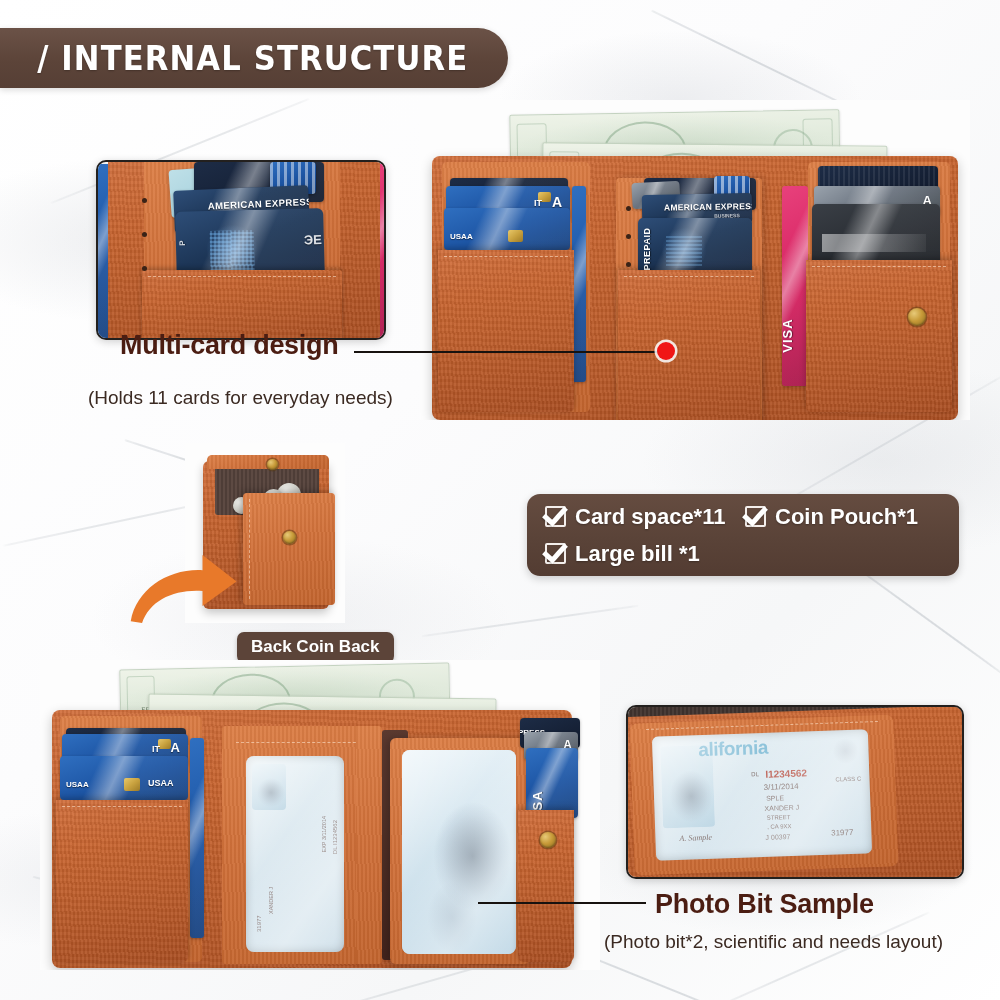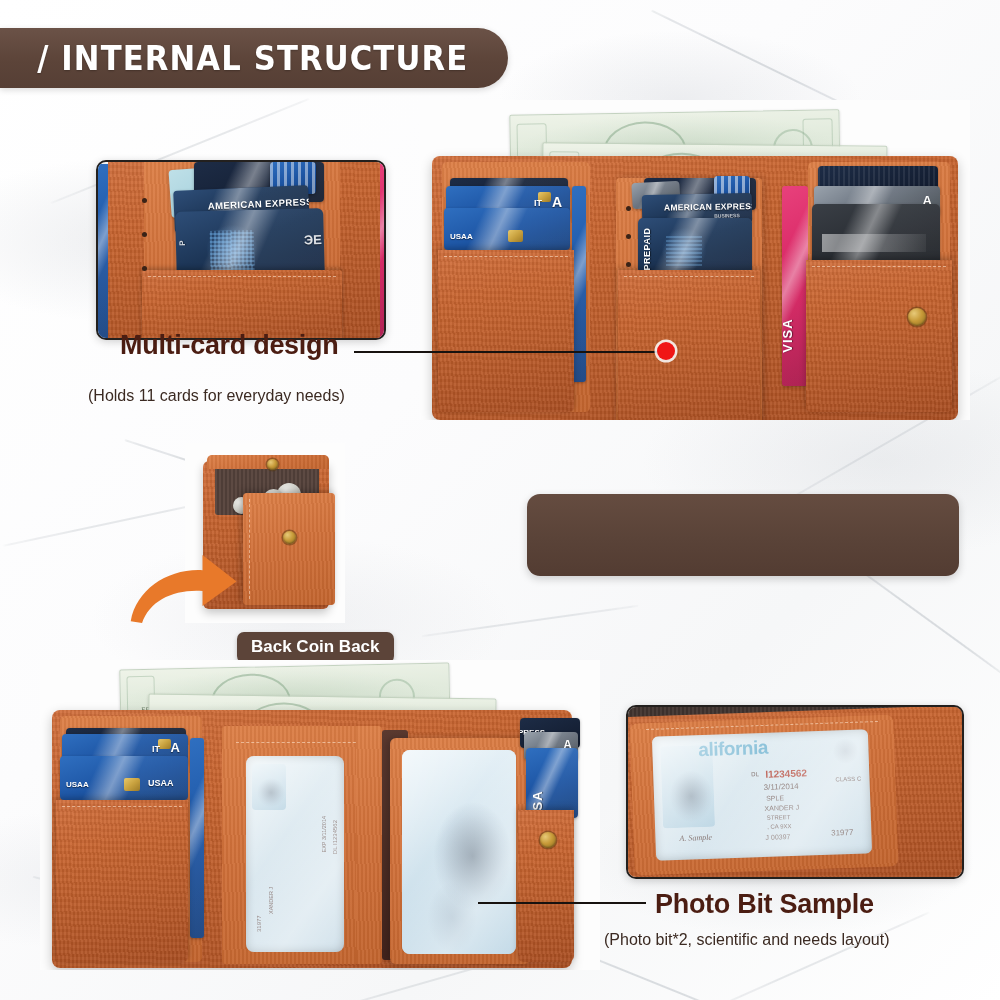--- a/index.html
+++ b/index.html
@@ -150,21 +150,21 @@
   .leader{ position:absolute; height:2px; background:#17120f; }
   .dot{
     position:absolute; width:18px; height:18px; border-radius:50%;
     background:#f01616; box-shadow:0 0 0 2.5px rgba(255,255,255,.85), 0 1px 3px rgba(0,0,0,.3);
   }
   .callout-title{
     position:absolute; color:#4b1d12; font-weight:bold; font-size:27px;
     font-family:"Liberation Sans", sans-serif; white-space:nowrap; letter-spacing:-.3px;
   }
   .callout-sub{
-    position:absolute; color:#3b2a22; font-size:16px;
+    position:absolute; color:#3b2a22; font-size:19px;
     font-family:"Liberation Sans", sans-serif; white-space:nowrap;
   }
 
   
   .pill-label{
     position:absolute; background:#5c4439; color:#fff;
     border-radius:7px; padding:5px 14px 6px;
     font-weight:bold; font-size:17px; white-space:nowrap;
     box-shadow:0 2px 5px rgba(0,0,0,.22);
     font-family:"Liberation Sans", sans-serif;
@@ -394,20 +394,32 @@
   <div class="snap" style="left:82px; top:16px; width:11px; height:11px;"></div>
 </div>
 
 <svg class="arrow-svg" viewBox="0 0 120 90" style="left:128px; top:540px; width:115px; height:85px;">
   <path d="M2 86 C 8 52, 42 30, 78 32 L 78 16 L 114 44 L 78 70 L 78 54 C 48 52, 22 64, 14 88 Z" fill="#e8792a"></path>
 </svg>
 
 <div class="pill-label" style="left:237px; top:632px;">Back Coin Back</div>
 
 <div class="feature-box">
+  <div class="feat">
+    <span class="chk"></span>
+    <span>Card space*11</span>
+  </div>
+  <div class="feat">
+    <span class="chk"></span>
+    <span>Coin Pouch*1</span>
+  </div>
+  <div class="feat">
+    <span class="chk"></span>
+    <span>Large bill *1</span>
+  </div>
 </div>
 
 <div class="photo" style="left:40px; top:660px; width:560px; height:310px;">
 
   <div class="bill" style="left:80px; top:6px; width:330px; height:70px; transform:rotate(-1.2deg);">
     <div class="oval" style="left:90px; top:6px; width:80px; height:56px;"></div>
     <div class="seal" style="left:258px; top:14px; width:36px; height:36px;"></div>
     <span class="btxt" style="left:20px; top:36px;">FEDERAL RESERVE NOTE</span>
     <div style="position:absolute; left:6px; top:6px; width:28px; height:52px; border:1.5px solid rgba(110,150,115,.3); border-radius:3px;"></div>
   </div>

